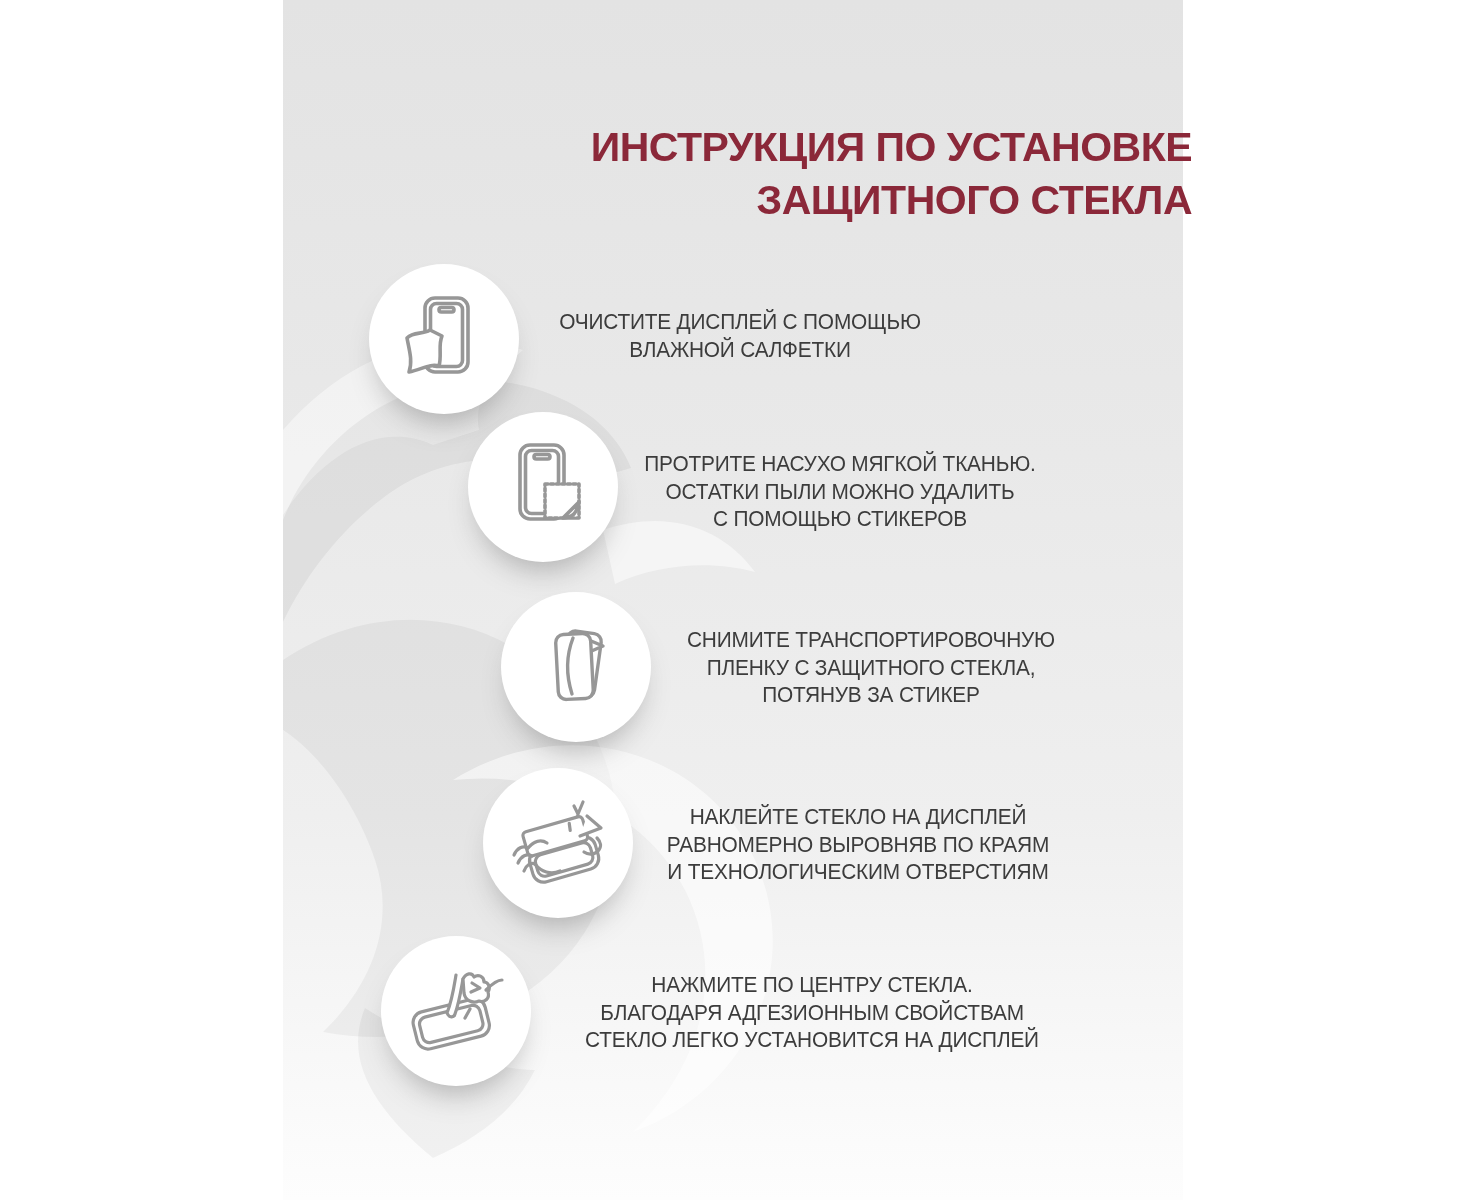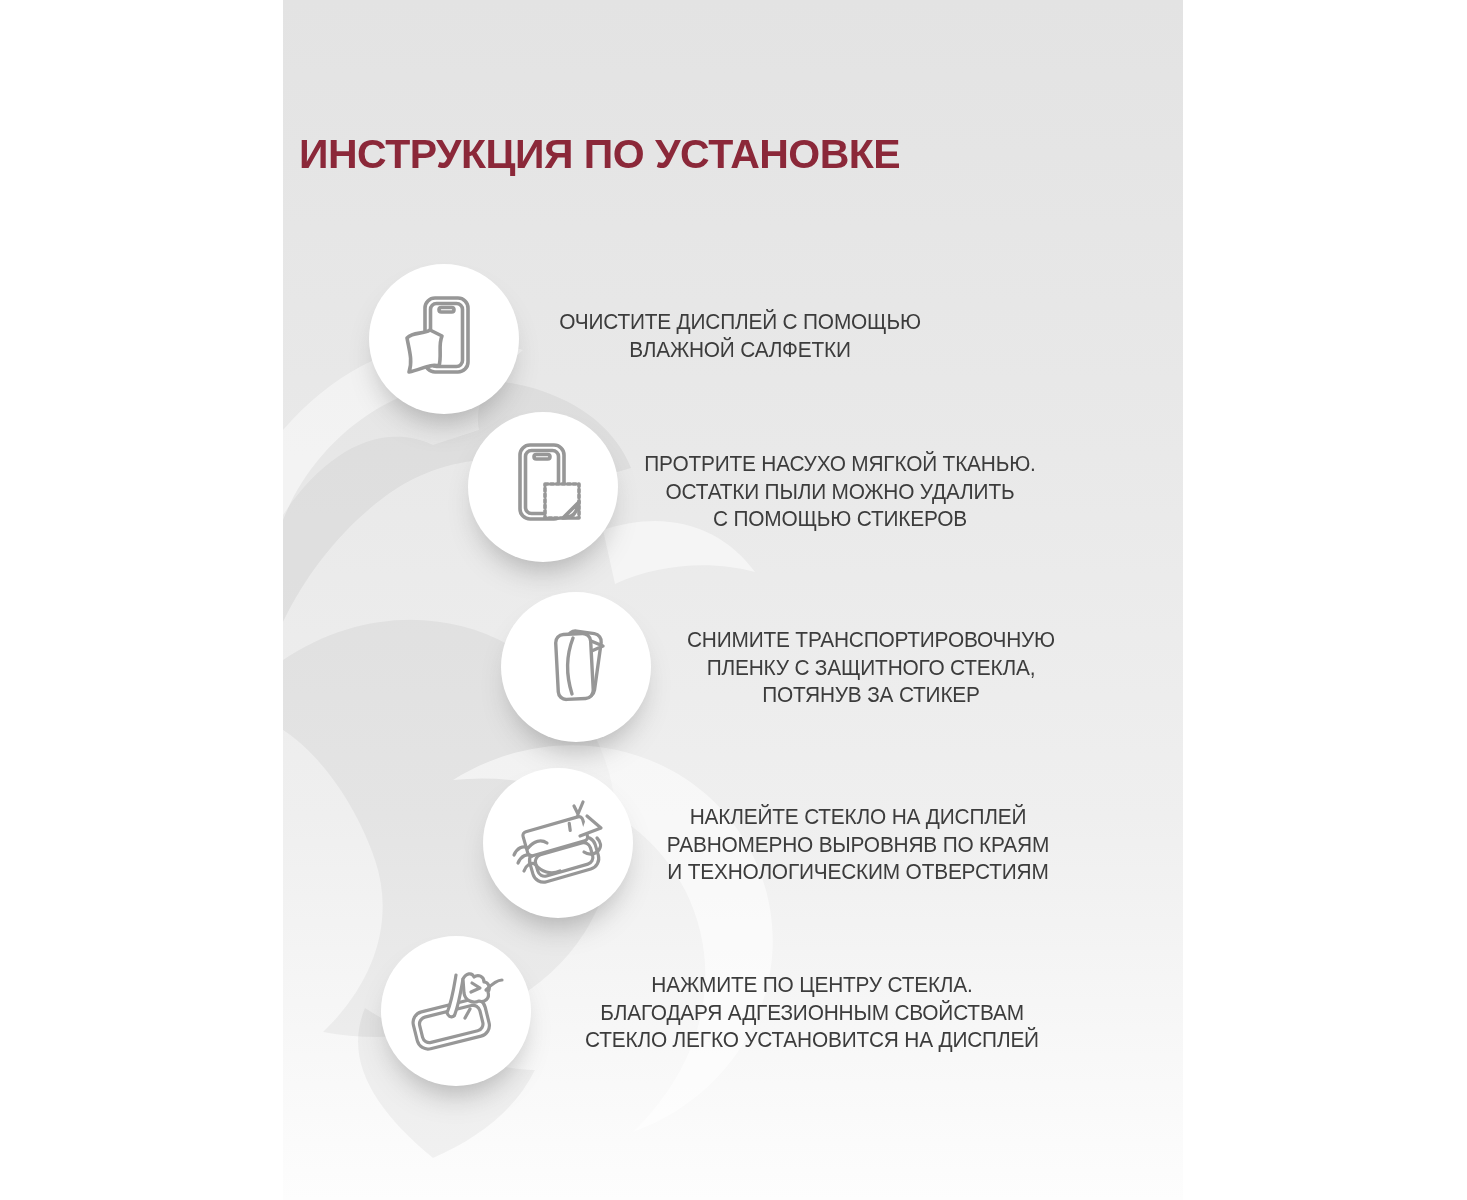--- a/index.html
+++ b/index.html
@@ -15,21 +15,21 @@
     width:900px;height:1200px;
     background:linear-gradient(180deg,#e3e3e3 0%,#e9e9e9 38%,#efefef 68%,#f8f8f8 88%,#fdfdfd 100%);
   }
   .watermark{
     position:absolute;left:0;top:280px;
     width:640px;height:880px;
     pointer-events:none;
   }
   .title{
     position:absolute;left:0;top:112px;width:900px;
-    margin:16px;text-align:left;
+    margin:9px;text-align:right;
     color:#8b2839;
     font-size:41px;line-height:53px;font-weight:700;
     letter-spacing:-0.5px;
   }
   .title span{display:block;}
   .circle{
     position:absolute;width:150px;height:150px;border-radius:50%;
     background:#ffffff;
     box-shadow:0 18px 28px -10px rgba(90,90,90,0.40);
     display:flex;align-items:center;justify-content:center;
@@ -54,20 +54,21 @@
       <path d="M 0 240 C 40 140, 150 72, 262 112 C 304 127, 334 153, 348 188 L 300 202 C 240 168, 160 172, 100 218 C 60 248, 24 292, 0 342 Z" fill="rgba(0,0,0,0.048)"></path>
       <ellipse cx="247" cy="155" rx="16" ry="9" transform="rotate(24 247 155)" fill="rgba(255,255,255,0.55)"></ellipse>
       <path d="M 320 250 C 385 228, 440 248, 472 292 C 428 280, 375 284, 332 304 Z" fill="rgba(255,255,255,0.5)"></path>
       <path d="M 0 380 C 92 318, 204 330, 272 400 C 342 472, 352 572, 302 652 C 252 732, 142 772, 40 752 C 92 702, 112 640, 92 580 C 72 520, 32 470, 0 450 Z" fill="rgba(0,0,0,0.045)"></path>
       <path d="M 170 500 C 282 430, 422 470, 472 580 C 522 690, 462 812, 350 852 C 422 782, 442 690, 402 610 C 362 530, 266 490, 170 500 Z" fill="rgba(255,255,255,0.55)"></path>
       <path d="M 150 878 C 92 830, 60 780, 82 728 C 132 760, 202 790, 252 790 C 232 830, 196 858, 150 878 Z" fill="rgba(0,0,0,0.045)"></path>
     </svg>
 
     <h1 class="title">
       <span>ИНСТРУКЦИЯ ПО УСТАНОВКЕ</span>
+      <span>ЗАЩИТНОГО СТЕКЛА</span>
     </h1>
 
     <div class="circle" style="left:86px;top:264px;">
       <svg viewBox="0 0 100 100" fill="none" stroke="#979797" stroke-width="3.6" stroke-linecap="round" stroke-linejoin="round">
         <rect x="31" y="9" width="43" height="74" rx="10"></rect>
         <rect x="36.5" y="14.5" width="32" height="63" rx="6"></rect>
         <rect x="45" y="18.5" width="15" height="4.5" rx="2.25"></rect>
         <path d="M13 49 C20 42 28 46 36 41 L48 47 C44 56 48 66 45 77 C36 74 27 81 15 83 C19 72 15 60 13 49 Z" fill="#ffffff"></path>
       </svg>
     </div>

